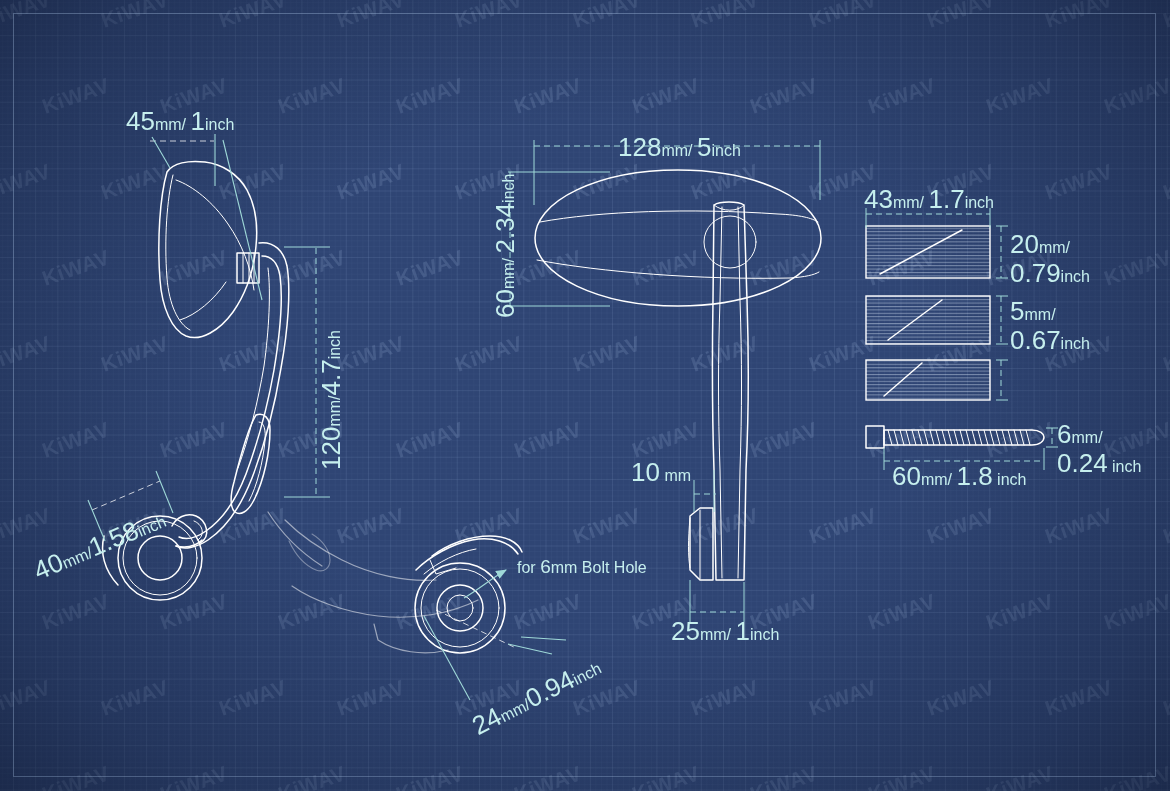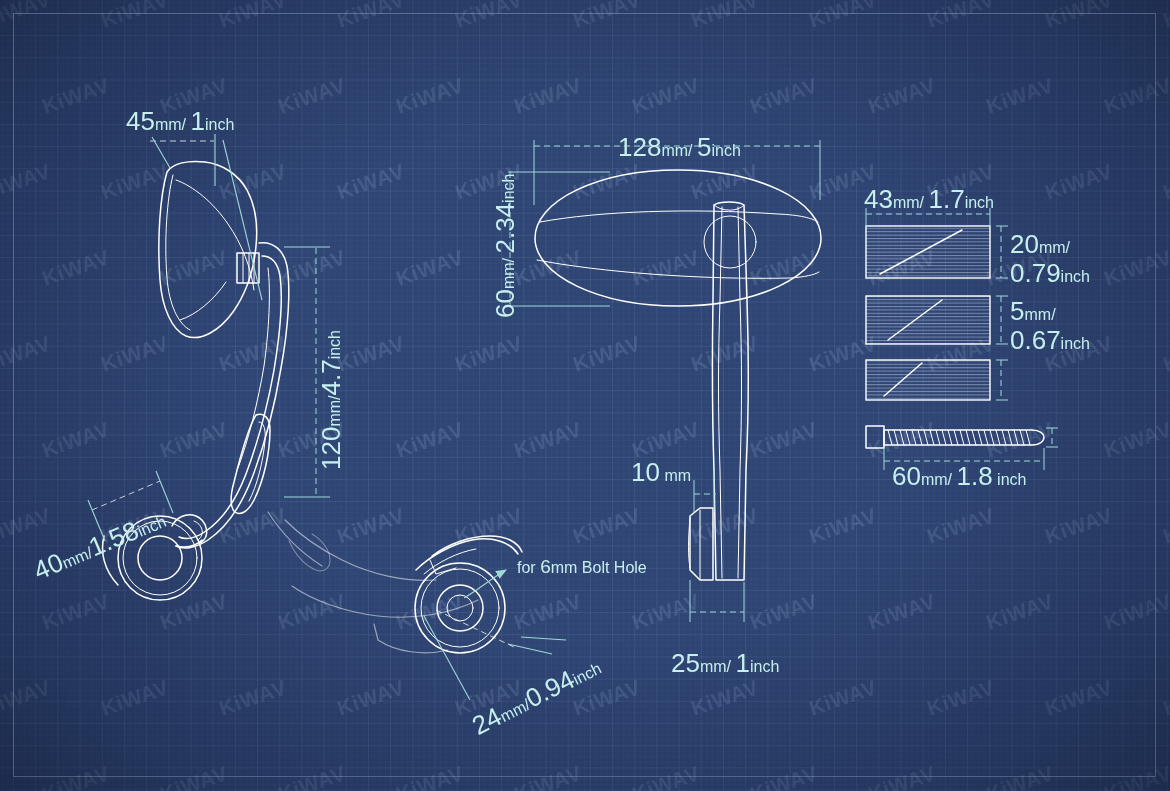--- a/index.html
+++ b/index.html
@@ -407,21 +407,21 @@
   </div>
 
   <div class="lbl rot90" style="left:492px;top:318px;">
     <span class="big">60</span><span class="sm">mm/</span>&nbsp;<span class="big">2.34</span><span class="sm">inch</span>
   </div>
 
   <div class="lbl" style="left:631px;top:459px;">
     <span class="big">10</span>&nbsp;<span class="sm">mm</span>
   </div>
 
-  <div class="lbl" style="left:671px;top:618px;margin-top:32px;">
+  <div class="lbl" style="left:671px;top:618px;">
     <span class="big">25</span><span class="sm">mm/</span>&nbsp;<span class="big">1</span><span class="sm">inch</span>
   </div>
 
   <div class="lbl" style="left:517px;top:557px;">
     <span class="sm">for</span>&nbsp;<span class="mid">6</span><span class="sm">mm Bolt Hole</span>
   </div>
 
   <div class="lbl" style="left:864px;top:186px;">
     <span class="big">43</span><span class="sm">mm/</span>&nbsp;<span class="big">1.7</span><span class="sm">inch</span>
   </div>
@@ -430,18 +430,22 @@
     <div><span class="big">20</span><span class="sm">mm/</span></div>
     <div><span class="big">0.79</span><span class="sm">inch</span></div>
   </div>
 
   <div class="lbl two-line" style="left:1010px;top:297px;">
     <div><span class="big">5</span><span class="sm">mm/</span></div>
     <div><span class="big">0.67</span><span class="sm">inch</span></div>
   </div>
 
 
+  <div class="lbl two-line" style="left:1057px;top:420px;">
+    <div><span class="big">6</span><span class="sm">mm/</span></div>
+    <div><span class="big">0.24</span>&nbsp;<span class="sm">inch</span></div>
+  </div>
 
   <div class="lbl" style="left:892px;top:463px;">
     <span class="big">60</span><span class="sm">mm/</span>&nbsp;<span class="big">1.8</span>&nbsp;<span class="sm">inch</span>
   </div>
 
 </div>
 
 </body></html>

